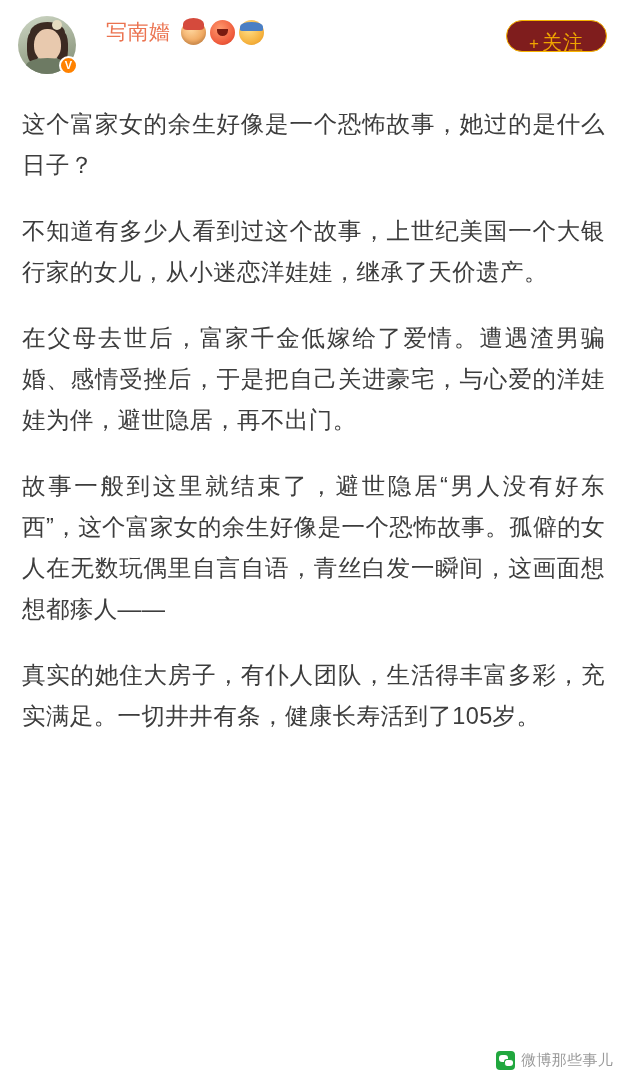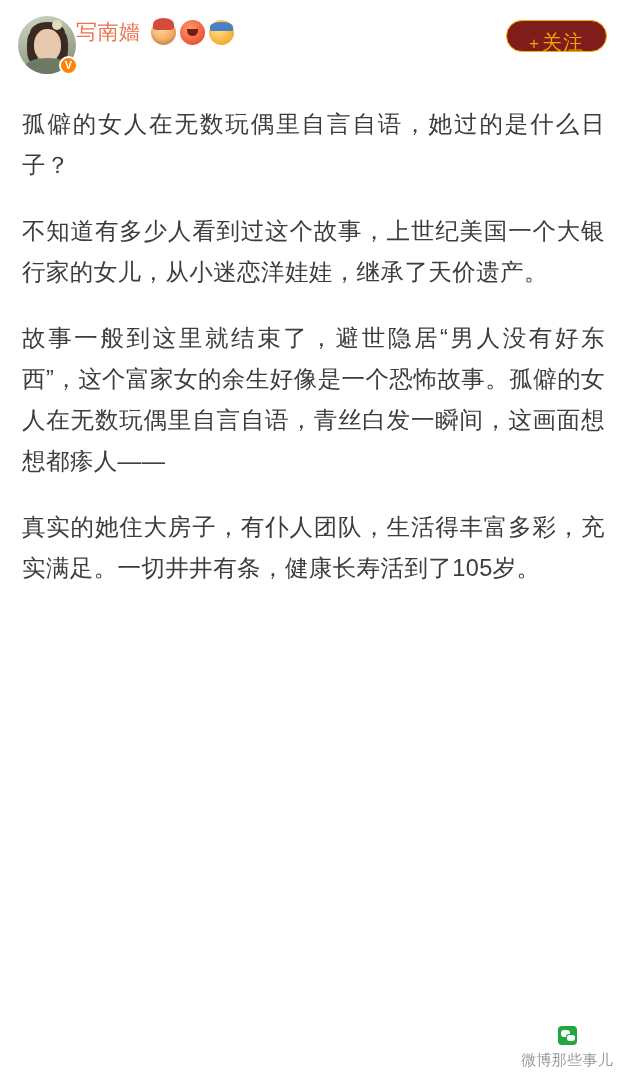--- a/index.html
+++ b/index.html
@@ -110,21 +110,21 @@
     border-radius: 50%;
     background: #ff8200;
     border: 2px solid #fff;
     color: #fff;
     font-size: 11px;
     line-height: 15px;
     text-align: center;
     font-weight: bold;
   }
   .meta {
-    margin-left: 0;
+    margin-left: 30px;
     padding-top: 3px;
     flex: 1 1 auto;
     min-width: 0;
   }
   .name-row {
     display: flex;
     align-items: center;
     height: 30px;
   }
   .username {
@@ -227,21 +227,20 @@
   .para:first-child { margin-top: 4px; }
 
   
   .footer {
     position: absolute;
     right: 14px;
     bottom: 10px;
     display: flex;
     align-items: center;
     gap: 6px;
-    flex-direction: column;
   }
   .wm-icon {
     width: 19px;
     height: 19px;
     border-radius: 4px;
     background: #21a73e;
     position: relative;
     flex: 0 0 19px;
   }
   .wm-icon::before {
@@ -297,22 +296,23 @@
         </span>
       </div>
     </div>
 
     <div class="follow-btn">
       <span class="plus">+</span><span>关注</span>
     </div>
   </div>
 
   <div class="body-text">
-    <p class="para">孤僻的女人在无数玩偶里自言自语，她过的是什么日子？</p>
+    <p class="para">这个富家女的余生好像是一个恐怖故事，她过的是什么日子？</p>
     <p class="para">不知道有多少人看到过这个故事，上世纪美国一个大银行家的女儿，从小迷恋洋娃娃，继承了天价遗产。</p>
+    <p class="para">在父母去世后，富家千金低嫁给了爱情。遭遇渣男骗婚、感情受挫后，于是把自己关进豪宅，与心爱的洋娃娃为伴，避世隐居，再不出门。</p>
     <p class="para">故事一般到这里就结束了，避世隐居“男人没有好东西”，这个富家女的余生好像是一个恐怖故事。孤僻的女人在无数玩偶里自言自语，青丝白发一瞬间，这画面想想都瘆人——</p>
     <p class="para">真实的她住大房子，有仆人团队，生活得丰富多彩，充实满足。一切井井有条，健康长寿活到了105岁。</p>
   </div>
 
   <div class="footer">
     <span class="wm-icon"></span>
     <span class="wm-text">微博那些事儿</span>
   </div>
 
 </div>

